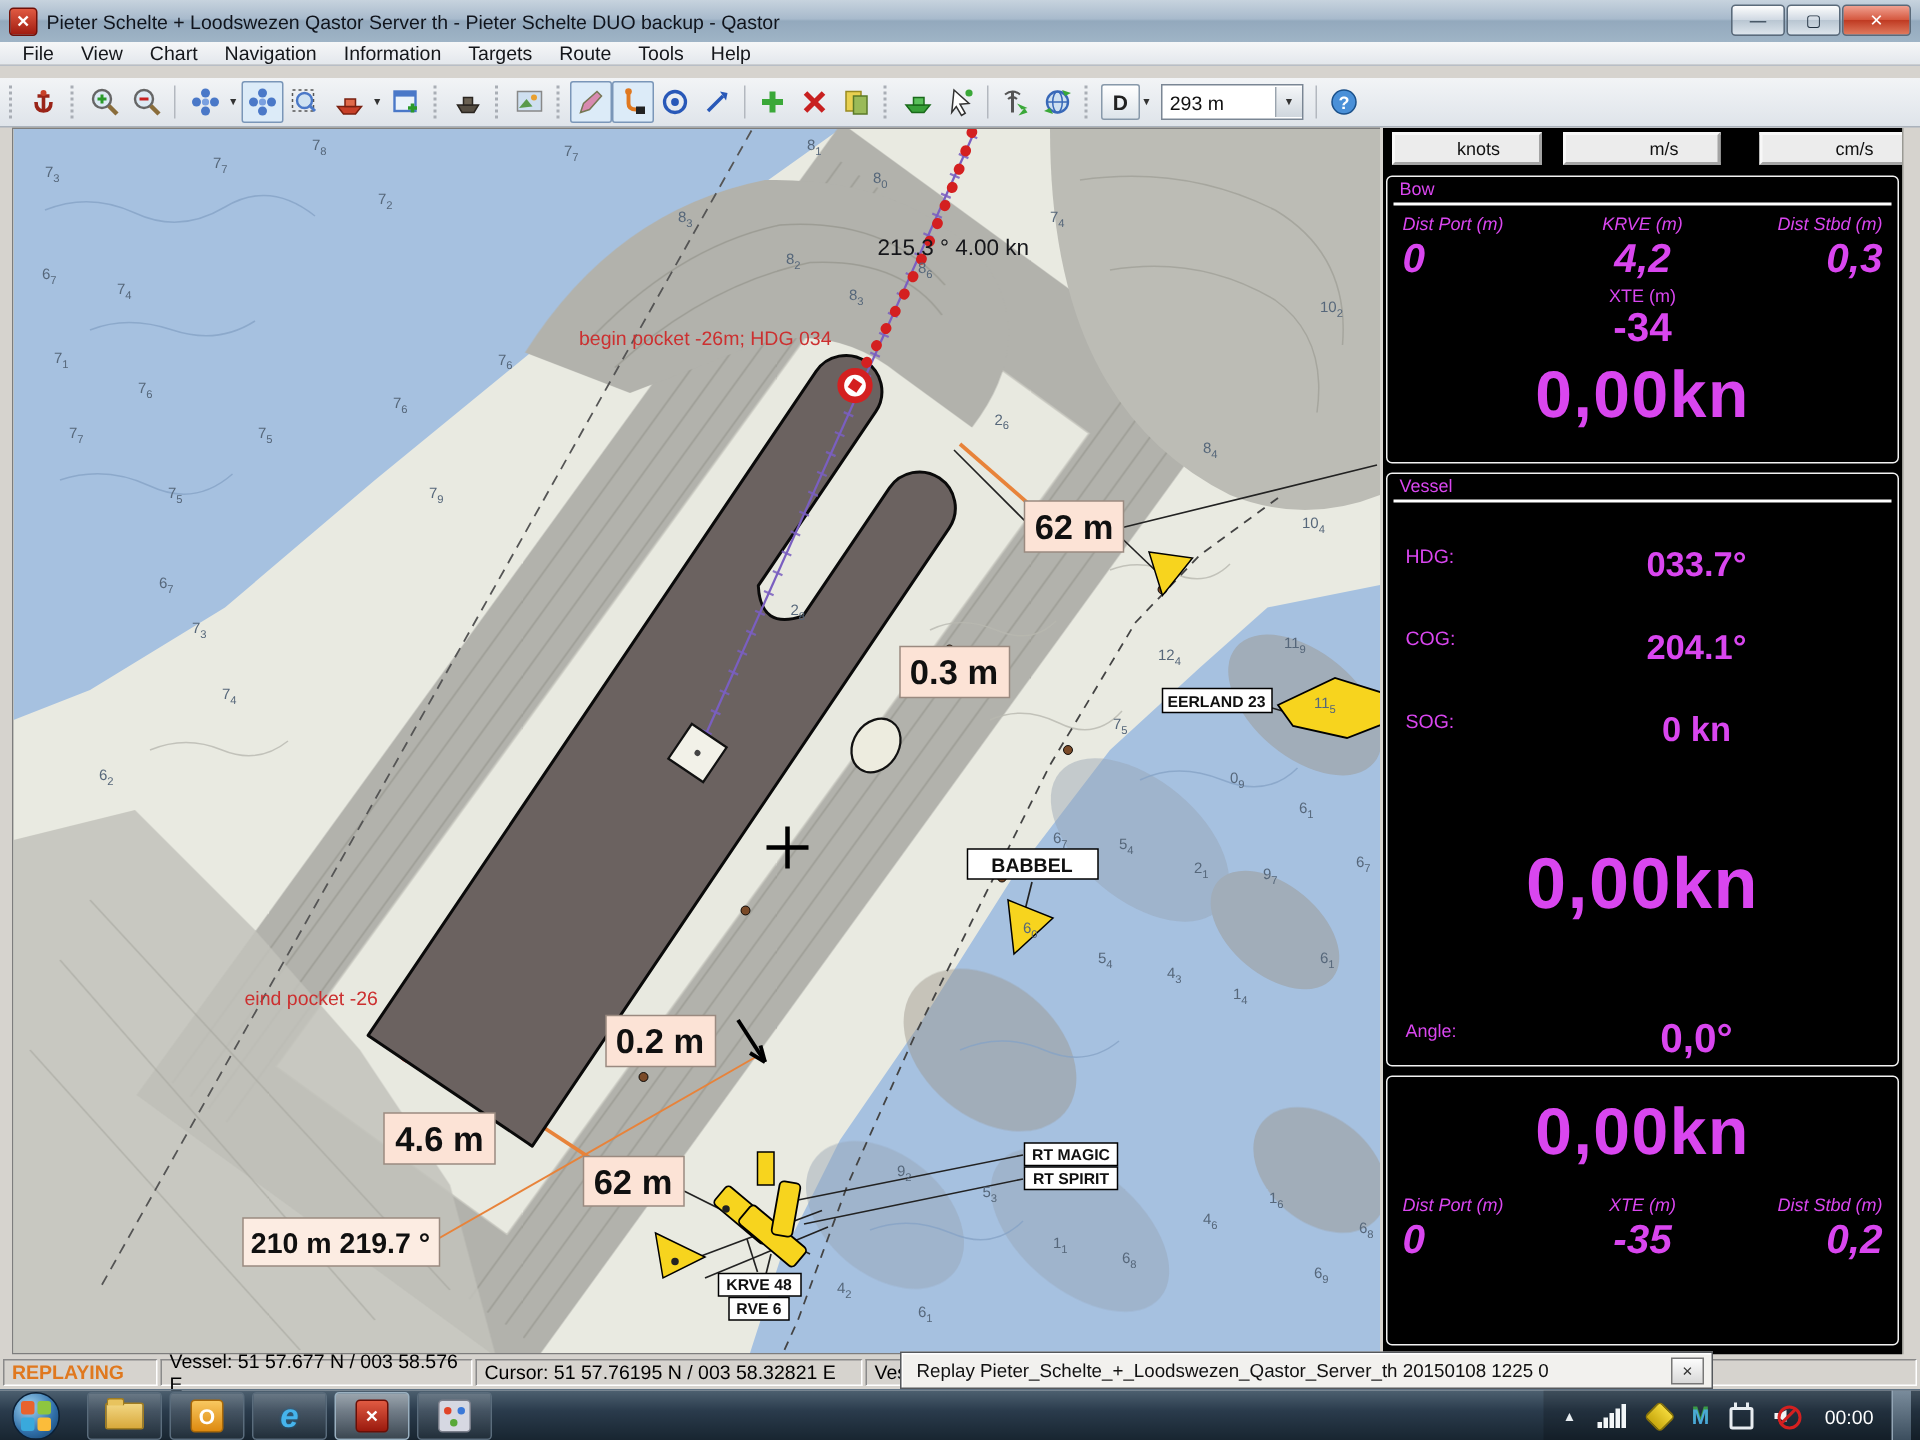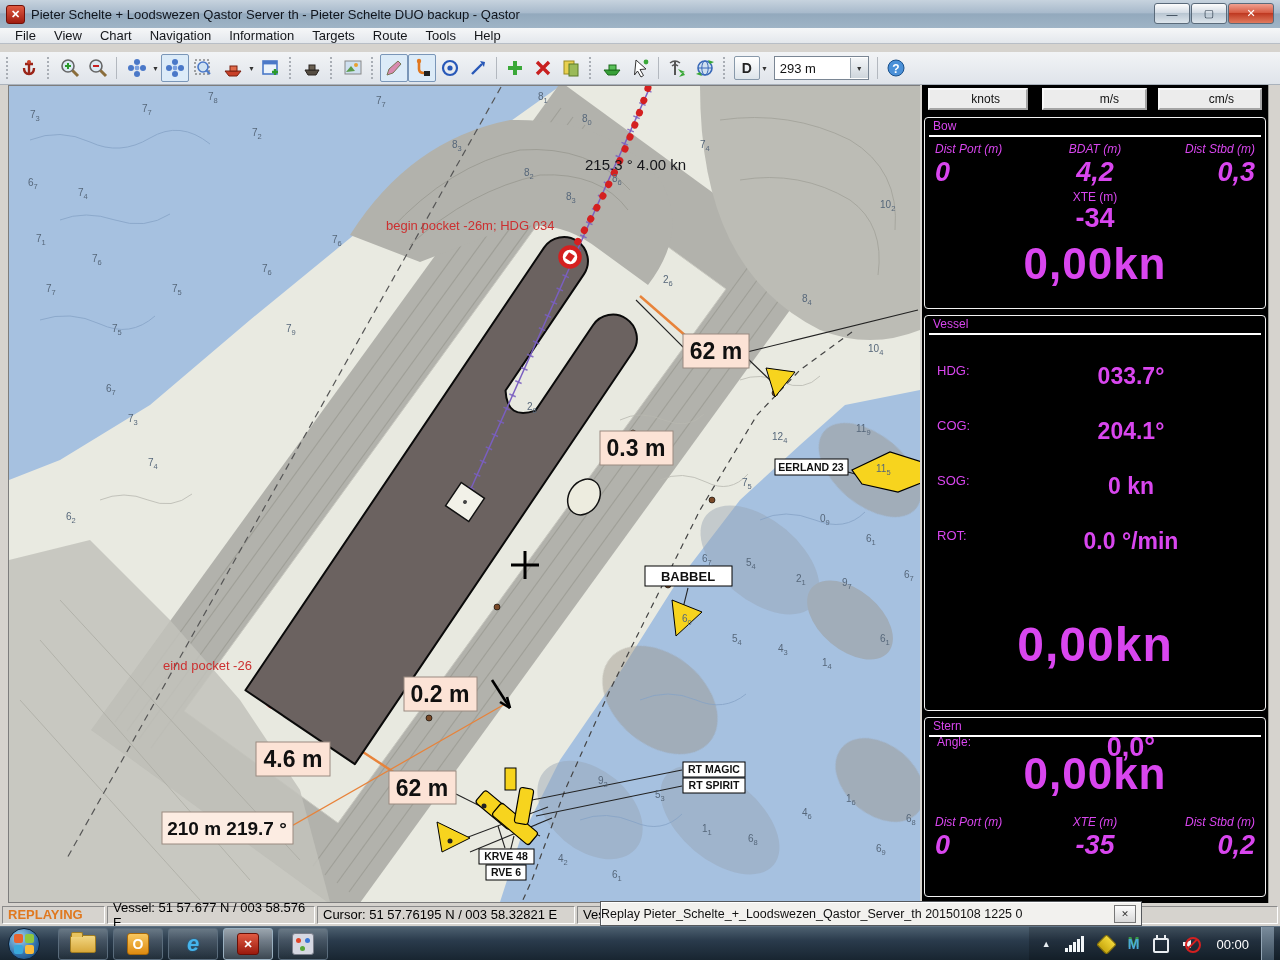--- a/index.html
+++ b/index.html
@@ -67,21 +67,21 @@
   .vrow{display:flex;align-items:center;margin-top:16px;padding:0 12px;}
   .vrow .vlab{width:72px;font-size:13px;}
   .vrow .vval{flex:1;text-align:center;font-size:23px;font-weight:bold;margin-top:12px;}
   
   .statusbar{position:absolute;left:0;top:903px;width:1280px;height:23px;background:#d6d3ce;display:flex;align-items:center;}
   .spanel{height:18px;border:1px solid;border-color:#8a8a8a #fff #fff #8a8a8a;background:#d6d3ce;
     font-size:13px;color:#000000;display:flex;align-items:center;padding-left:5px;box-sizing:border-box;margin-left:2px;}
   .spanel.mode{color:#e0781e;font-weight:bold;font-size:13px;}
   .replaywin{position:absolute;left:600px;top:901px;width:542px;height:25px;background:#f2f1ee;
     border:1px solid #55585c;box-shadow:inset 1px 1px 0 #fff;display:flex;align-items:center;box-sizing:border-box;z-index:5;}
-  .replaywin .rtitle{font-size:12.5px;color:#111;flex:1;white-space:nowrap;overflow:hidden;}
+  .replaywin .rtitle{font-size:12.5px;color:#111;padding-left:10px;flex:1;white-space:nowrap;overflow:hidden;}
   .rclose{width:20px;height:16px;margin-right:5px;border:1px solid #777;background:linear-gradient(#fcfcfc,#d8d8d8);
     display:flex;align-items:center;justify-content:center;font-size:9px;color:#333;}
   
   .taskbar{position:absolute;left:0;top:926px;width:1280px;height:34px;
     background:linear-gradient(#4d6070,#2a3b4c 40%,#17242f);border-top:1px solid #5f7284;display:flex;align-items:center;}
   .orb{width:30px;height:30px;border-radius:50%;margin:0 18px 0 8px;position:relative;
     background:radial-gradient(circle at 35% 30%,#9fd4f2,#2f6ea8 60%,#123a60);border:1px solid #0c2036;}
   .orb .fl{position:absolute;width:9px;height:9px;border-radius:2px;}
   .tkbtn{width:48px;height:30px;border:1px solid #5a6c7c;border-radius:3px;margin-right:5px;
     background:linear-gradient(rgba(255,255,255,.18),rgba(255,255,255,.04));display:flex;align-items:center;justify-content:center;}
@@ -566,27 +566,27 @@
           <text x="527" y="410" class="snd">2<tspan dy="3">8</tspan></text>
           <text x="663" y="283" class="snd">2<tspan dy="3">6</tspan></text>
         </g>
   </g>
 </svg>
 </div>
 
 <div class="panel">
   <div class="unitbtn" style="left:6px;width:100px;">knots</div>
   <div class="unitbtn" style="left:120px;width:105px;">m/s</div>
-  <div class="unitbtn" style="left:236px;width:104px;">cm/s</div>
+  <div class="unitbtn" style="left:251px;width:104px;">cm/s</div>
 
   <div class="group" style="top:32px;height:192px;">
     <div class="gtitle">Bow</div>
     <div class="triple">
       <span>Dist Port (m)</span>
-      <span class="t-c">BDAT (m)</span>
+      <span class="t-c">KRVE (m)</span>
       <span class="t-r">Dist Stbd (m)</span>
     </div>
     <div class="triple vals">
       <span>0</span>
       <span class="t-c">4,2</span>
       <span class="t-r">0,3</span>
     </div>
     <div class="clabel">XTE (m)</div>
     <div class="cval">-34</div>
     <div class="bigspeed" style="margin-top:6px;">0,00kn</div>
@@ -599,33 +599,28 @@
       <span class="vval">033.7°</span>
       </div>
     <div class="vrow">
         <span class="vlab">COG:</span>
       <span class="vval">204.1°</span>
       </div>
     <div class="vrow">
         <span class="vlab">SOG:</span>
       <span class="vval">0 kn</span>
       </div>
-    <div class="vrow">
-        <span class="vlab">ROT:</span>
-      <span class="vval">0.0 °/min</span>
-      </div>
     <div class="bigspeed" style="margin-top:62px;font-size:48px;">0,00kn</div>
     <div class="vrow" style="margin-top:48px;">
         <span class="vlab" style="font-size:12px;">Angle:</span>
       <span class="vval" style="font-size:27px;">0,0°</span>
       </div>
   </div>
 
   <div class="group" style="top:632px;height:180px;">
-    <div class="gtitle">Stern</div>
     <div class="bigspeed" style="margin-top:12px;">0,00kn</div>
     <div class="triple" style="margin-top:16px;">
       <span>Dist Port (m)</span>
       <span class="t-c">XTE (m)</span>
       <span class="t-r">Dist Stbd (m)</span>
     </div>
     <div class="triple vals">
       <span>0</span>
       <span class="t-c">-35</span>
       <span class="t-r">0,2</span>

